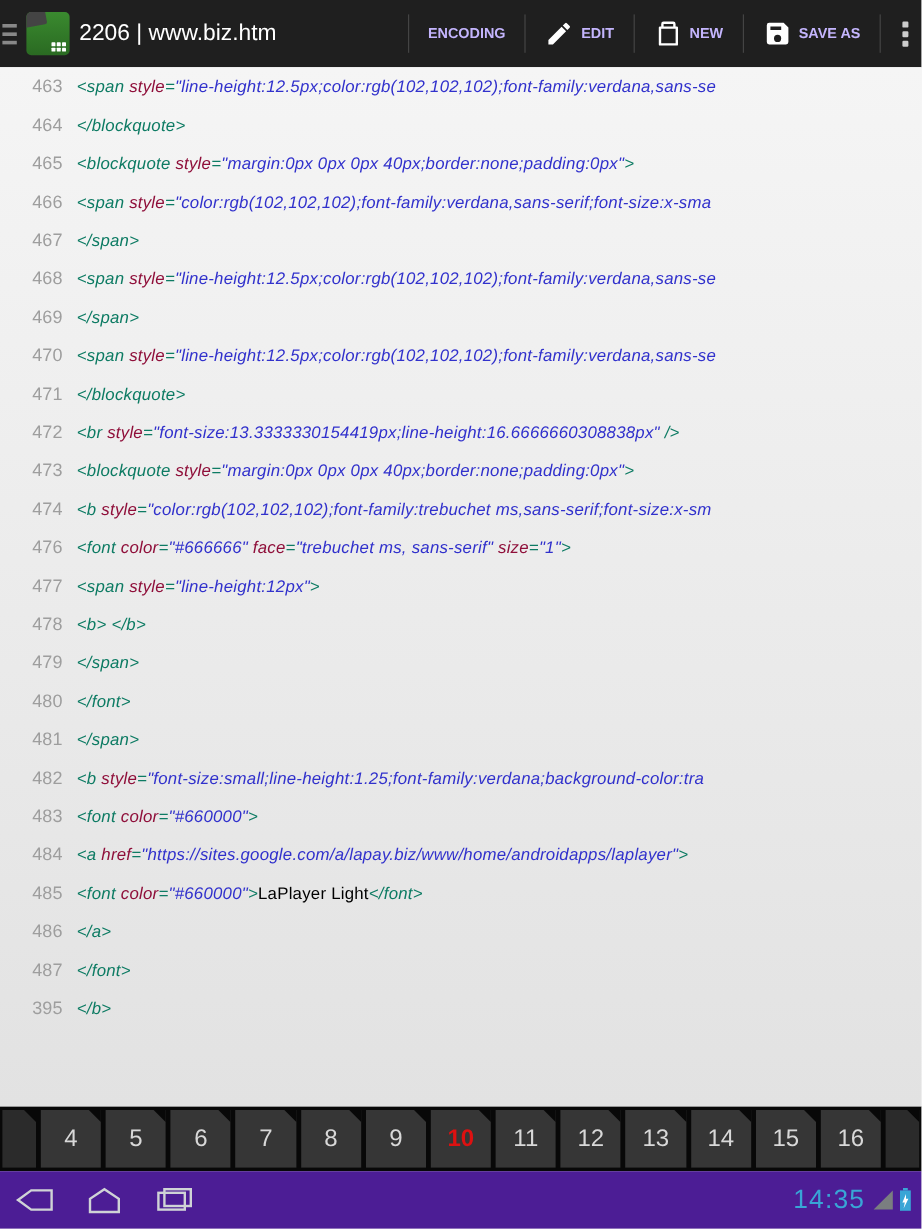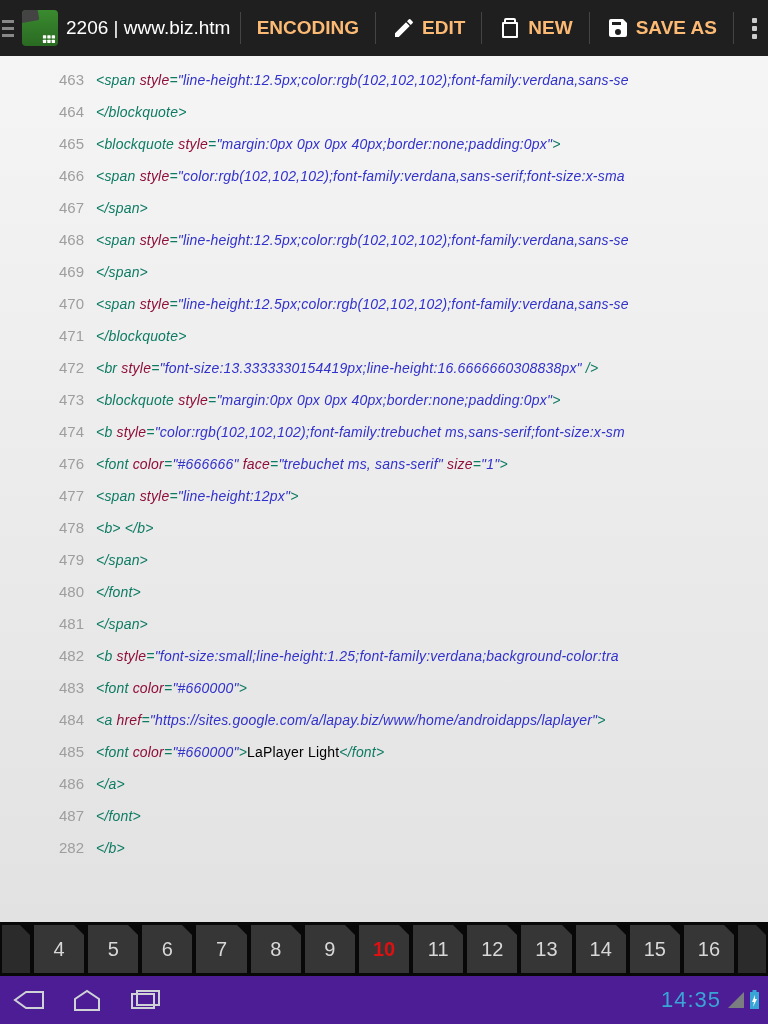--- a/index.html
+++ b/index.html
@@ -9,28 +9,28 @@
 
 .actionbar { height:56px; background:#1f1f1f; display:flex; align-items:center; color:#fff; }
 .hamburger { width:18px; height:56px; display:flex; flex-direction:column; justify-content:center; gap:4px; padding-left:2px; }
 .hamburger span { height:3px; background:#888; width:12px; }
 .appicon { width:36px; height:36px; margin:0 8px 0 4px; background:linear-gradient(#3a8a2f,#2a6a22); border-radius:4px; position:relative; overflow:hidden; }
 .appicon::before { content:""; position:absolute; top:-6px; left:-6px; width:22px; height:18px; background:#444; transform:rotate(-10deg); border-radius:2px; }
 .appicon::after { content:""; position:absolute; right:3px; bottom:3px; width:6px; height:6px; background:#fff; border-radius:1px; box-shadow:-8px 0 #fff,-16px 0 #fff,0 -8px #fff,-8px -8px #fff,-16px -8px #fff; transform:scale(.55); transform-origin:bottom right; }
 .title { font-size:19px; font-weight:400; white-space:nowrap; flex:1; }
 .actions { display:flex; align-items:center; height:100%; }
 .sep { width:1px; height:32px; background:#444; margin:0 6px; }
-.actbtn { display:flex; align-items:center; gap:6px; padding:0 10px; font-size:19px; font-weight:600; color:#fdba74; cursor:pointer; }
+.actbtn { display:flex; align-items:center; gap:6px; padding:0 10px; font-size:12px; font-weight:600; color:#c4b5fd; cursor:pointer; }
 .ico { width:24px; height:24px; position:relative; }
 .overflow { width:28px; display:flex; flex-direction:column; align-items:center; gap:3px; padding:0 6px; cursor:pointer; }
 .overflow span { width:5px; height:5px; background:#ccc; border-radius:1px; }
 
 
 .editor { flex:1; overflow:hidden; background:linear-gradient(to bottom,#f5f5f5,#e2e2e2); font-family:"Segoe UI",Arial,sans-serif; font-style:italic; position:relative; }
-.line { display:flex; height:32px; align-items:flex-end; white-space:nowrap;padding-left:32px; }
+.line { display:flex; height:32px; align-items:center; white-space:nowrap; }
 .ln { width:64px; text-align:right; padding-right:12px; color:#9e9e9e; font-size:15px; font-style:normal; font-family:Arial,sans-serif; }
 .code { font-size:14px; letter-spacing:.2px; }
 .tag { color:#0d7b63; }
 .attr { color:#8f0f3a; }
 .val { color:#3131cc; }
 .txt { color:#000; font-style:normal; }
 
 
 .tabs { height:54px; background:#080808; display:flex; align-items:center; padding:0 2px; gap:4px; overflow:hidden; }
 .tab { flex:1; min-width:48px; height:48px; background:#363636; color:#d8d8d8; display:flex; align-items:center; justify-content:center; font-size:20px; font-weight:500; position:relative; cursor:pointer; }
@@ -188,21 +188,21 @@
     </div>
     <div class="line">
       <div class="ln">486</div>
       <div class="code"><span class="tag">&lt;/a&gt;</span></div>
     </div>
     <div class="line">
       <div class="ln">487</div>
       <div class="code"><span class="tag">&lt;/font&gt;</span></div>
     </div>
     <div class="line">
-      <div class="ln">282</div>
+      <div class="ln">395</div>
       <div class="code"><span class="tag">&lt;/b&gt;</span></div>
     </div>
   </div>
 
 <div class="tabs" id="tabs">
   <div class="tab small"></div>
 <div class="tab">4</div>
     <div class="tab">5</div>
     <div class="tab">6</div>
     <div class="tab">7</div>

